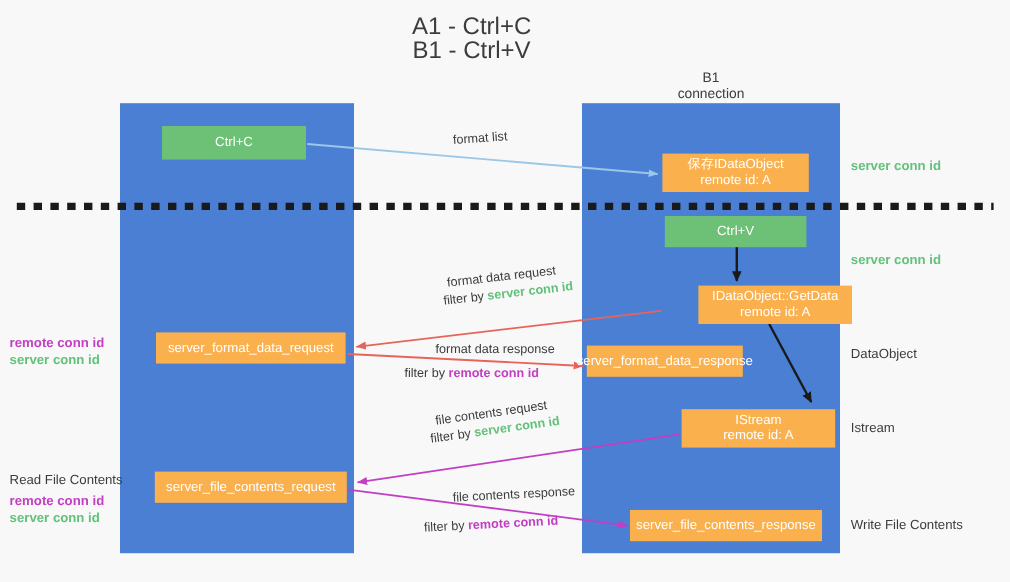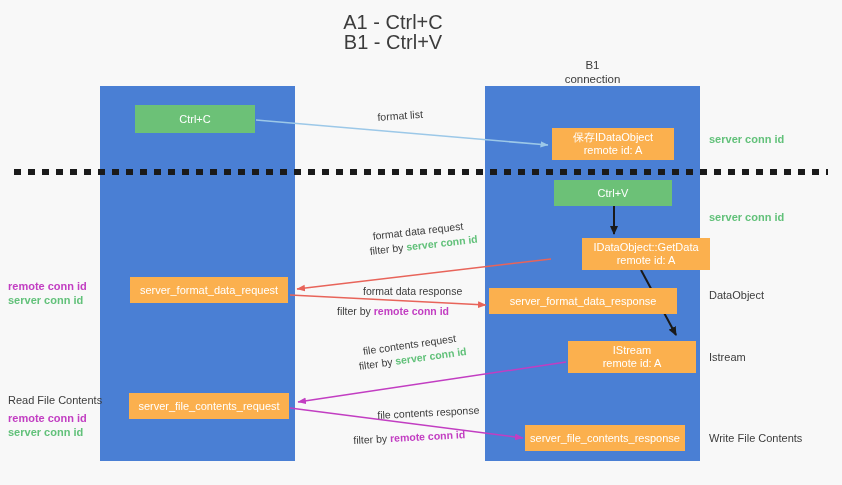--- a/index.html
+++ b/index.html
@@ -121,21 +121,21 @@
 
   <div class="box orange" style="left:568px;top:341px;width:128px;height:32px;flex-direction:column;">
     <span>IStream</span>
     <span class="l2">remote id: A</span>
   </div>
 
   <div class="box orange" style="left:130px;top:277px;width:158px;height:26px;">
     <span>server_format_data_request</span>
   </div>
 
-  <div class="box orange" style="left:489px;top:288px;width:188px;height:26px;">
+  <div class="box orange" style="left:489px;top:288px;width:130px;height:26px;">
     <span>server_format_data_response</span>
   </div>
 
   <div class="box orange" style="left:129px;top:393px;width:160px;height:26px;">
     <span>server_file_contents_request</span>
   </div>
 
   <div class="box orange" style="left:525px;top:425px;width:160px;height:26px;">
     <span>server_file_contents_response</span>
   </div>

